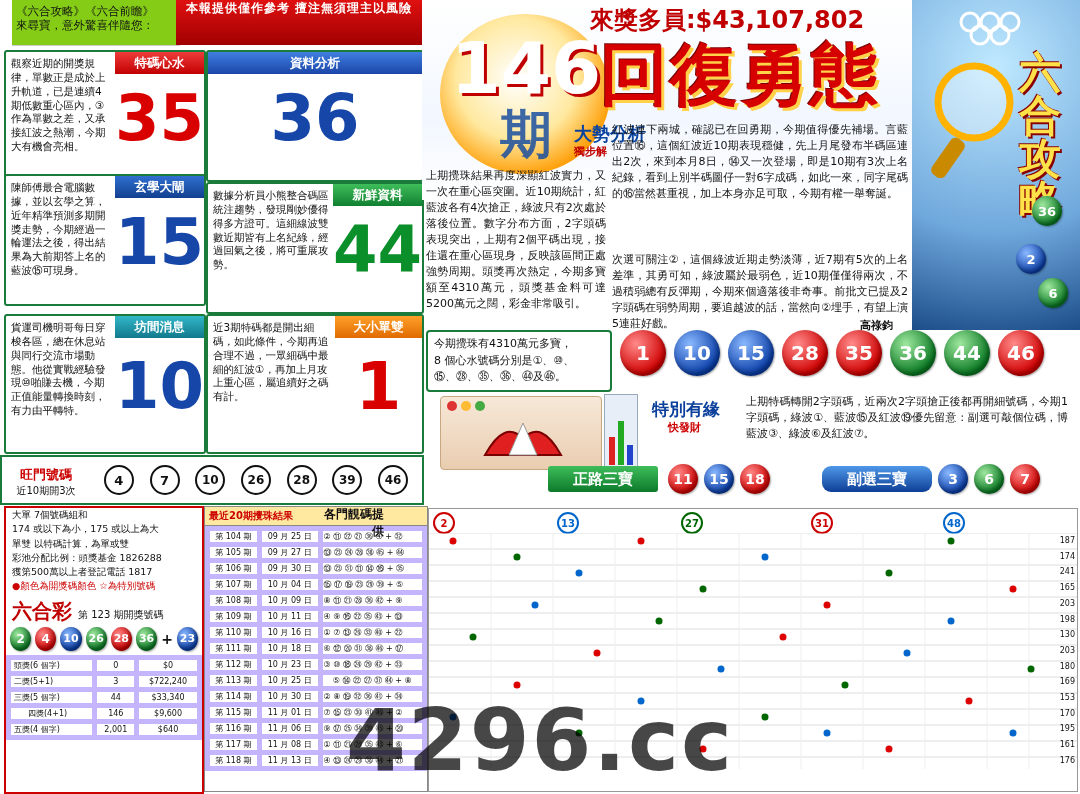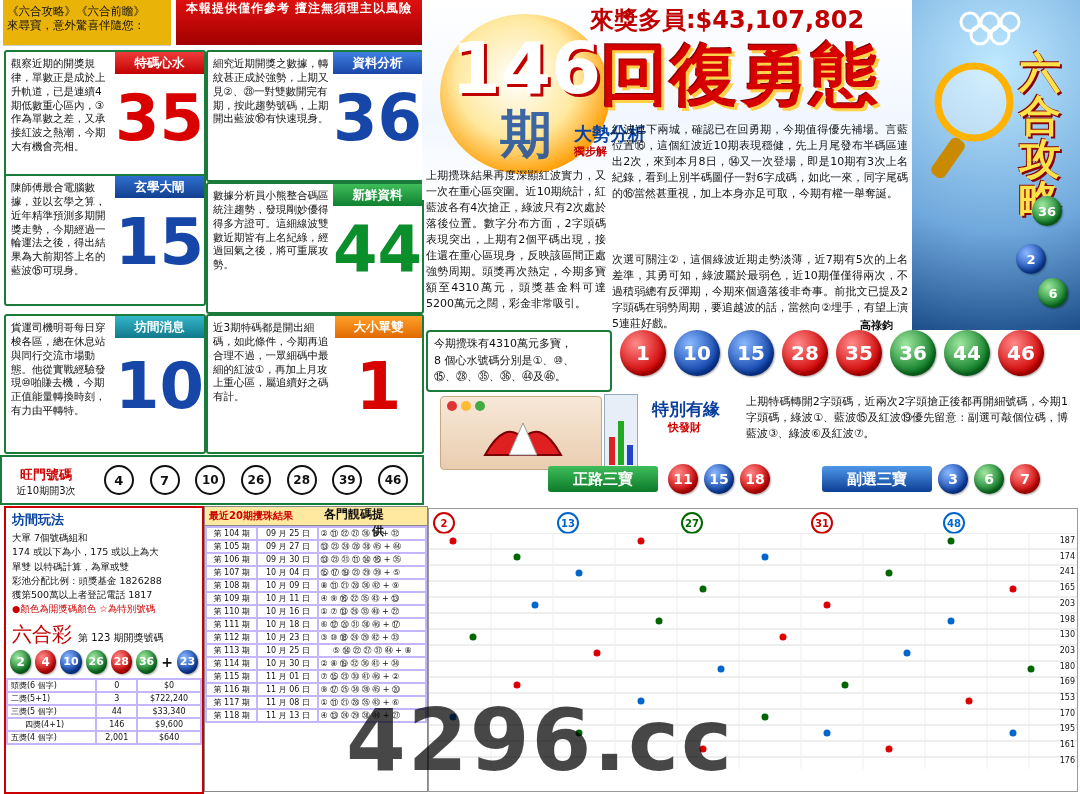--- a/index.html
+++ b/index.html
@@ -8,21 +8,21 @@
 
   
   .abs{position:absolute;}
   .ball{border-radius:50%;display:flex;align-items:center;justify-content:center;color:#fff;font-weight:bold;box-shadow:inset -2px -3px 5px rgba(0,0,0,.35), 1px 1px 2px rgba(0,0,0,.35);}
   .b-red{background:radial-gradient(circle at 35% 30%, #ff8a8a, #d00000 70%);}
   .b-blue{background:radial-gradient(circle at 35% 30%, #8ab8ff, #0b3fa8 70%);}
   .b-green{background:radial-gradient(circle at 35% 30%, #9ee79e, #0a7a23 70%);}
   .cirnum{border:2px solid #111;border-radius:50%;display:inline-flex;align-items:center;justify-content:center;font-weight:bold;background:#fff;color:#111;}
 
   
-  .tl-head{left:3px;top:0;width:168px;height:45px;background:#eab308;border-bottom:1px solid #ccc;}
+  .tl-head{left:12px;top:0;width:168px;height:45px;background:#84cc16;border-bottom:1px solid #ccc;}
   .tl-head .l1{font-size:11.5px;color:#111;padding:4px 3px 0 4px;line-height:1.25;}
   .tl-head .l2{font-size:11.5px;color:#111;padding:0 3px 0 4px;}
 
   .red-banner{left:176px;top:0;width:246px;height:45px;background:linear-gradient(#e01010,#a10000);}
   .red-banner .t{color:#fff;font-weight:bold;font-size:12px;text-align:center;letter-spacing:1px;}
 
   
   .card{background:#fff;border:2px solid #1a7b3a;border-radius:3px;}
   .card .body{display:flex;}
   .card .txt{width:104px;font-size:10.5px;line-height:1.32;color:#111;padding:5px 4px 3px 5px;}
@@ -51,21 +51,21 @@
 
   
   .brand{left:912px;top:0;width:168px;height:330px;background:radial-gradient(circle at 50% 20%,#bfe9ff,#6fa8dc 60%,#1c4e8a 100%);}
   .brandtxt{color:#ffe24a;font-weight:bold;text-align:center;line-height:1.02;text-shadow:2px 2px 0 #8a0000,-1px -1px 0 #8a0000;}
 
   
   .ballrow{left:620px;top:330px;width:460px;height:48px;}
 
   
   table{border-collapse:collapse;}
-  .grid td,.grid th{border:2px solid #c4b5fd;font-size:8px;padding:0 1px;text-align:center;color:#111;}
+  .grid td,.grid th{border:5px solid #c4b5fd;font-size:8px;padding:0 1px;text-align:center;color:#111;}
 
   .watermark{position:absolute;left:0;top:690px;width:1080px;text-align:center;font-size:86px;font-weight:bold;color:rgba(0,0,0,.72);letter-spacing:2px;font-family:"DejaVu Sans","Liberation Sans",sans-serif;}
 </style>
 </head>
 <body>
 
 <div class="page">
 
   <div class="abs tl-head">
     <div class="l1">《六合攻略》《六合前瞻》</div>
@@ -81,21 +81,20 @@
       <div class="txt">觀察近期的開獎規律，單數正是成於上升軌道，已是連續4期低數重心區內，③作為單數之差，又承接紅波之熱潮，今期大有機會亮相。</div>
       <div class="numbox">
         <div class="lbl lbl-red">特碼心水</div>
         <div class="big n-red" style="font-size:64px;padding-top:14px;">35</div>
       </div>
     </div>
   </div>
 
   <div class="abs card" style="left:206px;top:50px;width:214px;height:128px;">
     <div class="body" style="height:100%;">
-      <div class="txt" style="width:118px;">細究近期開獎之數據，轉紋甚正成於強勢，上期又見②、㉘一對雙數開完有期，按此趨勢號碼，上期開出藍波⑯有快速現身。</div>
       <div class="numbox">
         <div class="lbl lbl-blue">資料分析</div>
         <div class="big n-blue" style="font-size:64px;padding-top:14px;">36</div>
       </div>
     </div>
   </div>
 
   <div class="abs card" style="left:4px;top:174px;width:198px;height:128px;">
     <div class="body" style="height:100%;">
       <div class="txt">陳師傅最合電腦數據，並以玄學之算，近年精準預測多期開獎走勢，今期經過一輪運法之後，得出結果為大前期答上名的藍波⑮可現身。</div>
@@ -234,37 +233,36 @@
 
   <div class="abs" style="left:652px;top:398px;font-size:17px;font-weight:bold;color:#0a3f9c;">特別有緣</div>
   <div class="abs" style="left:668px;top:420px;font-size:11px;font-weight:bold;color:#c00;">快發財</div>
   <div class="abs" style="left:746px;top:394px;width:322px;font-size:11px;line-height:1.45;color:#111;text-align:justify;">上期特碼轉開2字頭碼，近兩次2字頭搶正後都再開細號碼，今期1字頭碼，綠波①、藍波⑮及紅波⑲優先留意：副選可敲個位碼，博藍波③、綠波⑥及紅波⑦。</div>
 
   <div class="abs" style="left:548px;top:466px;width:110px;height:26px;background:linear-gradient(#3fbd5a,#0c7a2a);border-radius:3px;color:#fff;font-weight:bold;font-size:15px;display:flex;align-items:center;justify-content:center;">正路三寶</div>
   <span class="abs ball b-red" style="left:668px;top:464px;width:30px;height:30px;font-size:14px;">11</span>
   <span class="abs ball b-blue" style="left:704px;top:464px;width:30px;height:30px;font-size:14px;">15</span>
   <span class="abs ball b-red" style="left:740px;top:464px;width:30px;height:30px;font-size:14px;">18</span>
 
-  <div class="abs" style="left:822px;top:466px;width:110px;height:26px;background:linear-gradient(#4f97e8,#0d3f96);border-radius:3px;color:#fff;font-weight:bold;font-size:15px;display:flex;align-items:center;justify-content:center;">副選三寶</div>
+  <div class="abs" style="left:822px;top:466px;width:110px;height:26px;background:linear-gradient(#4f97e8,#0d3f96);border-radius:9px;color:#fff;font-weight:bold;font-size:15px;display:flex;align-items:center;justify-content:center;">副選三寶</div>
   <span class="abs ball b-blue" style="left:938px;top:464px;width:30px;height:30px;font-size:14px;">3</span>
   <span class="abs ball b-green" style="left:974px;top:464px;width:30px;height:30px;font-size:14px;">6</span>
   <span class="abs ball b-red" style="left:1010px;top:464px;width:30px;height:30px;font-size:14px;">7</span>
 
   <div class="abs" style="left:4px;top:506px;width:196px;height:284px;border:2px solid #c00;background:#fff;">
-    <div style="color:#0a44a0;font-weight:bold;font-size:13px;padding:3px 0 2px 6px;">坊間玩法</div>
     <div style="font-size:9.5px;line-height:1.5;color:#111;padding:0 6px;">
       <div>大單 7個號碼組和</div>
       <div>174 或以下為小，175 或以上為大</div>
       <div>單雙 以特碼計算，為單或雙</div>
       <div>彩池分配比例：頭獎基金 1826288</div>
       <div>獲第500萬以上者登記電話 1817</div>
       <div style="color:#c00;">●顏色為開獎碼顏色 ☆為特別號碼</div>
     </div>
     <div style="display:flex;align-items:baseline;gap:6px;padding:4px 6px 2px;">
-      <span style="color:#c00000;font-weight:normal;font-size:20px;">六合彩</span>
+      <span style="color:#c00000;font-weight:bold;font-size:20px;">六合彩</span>
       <span style="color:#111;font-size:10px;">第 123 期開獎號碼</span>
     </div>
     <div style="display:flex;gap:4px;padding:0 4px;align-items:center;">
       <span class="ball b-green" style="width:24px;height:24px;font-size:12px;">2</span>
       <span class="ball b-red" style="width:24px;height:24px;font-size:12px;">4</span>
       <span class="ball b-blue" style="width:24px;height:24px;font-size:11px;">10</span>
       <span class="ball b-green" style="width:24px;height:24px;font-size:11px;">26</span>
       <span class="ball b-red" style="width:24px;height:24px;font-size:11px;">28</span>
       <span class="ball b-green" style="width:24px;height:24px;font-size:11px;">36</span>
       <span style="font-weight:bold;font-size:14px;color:#111;">+</span>

